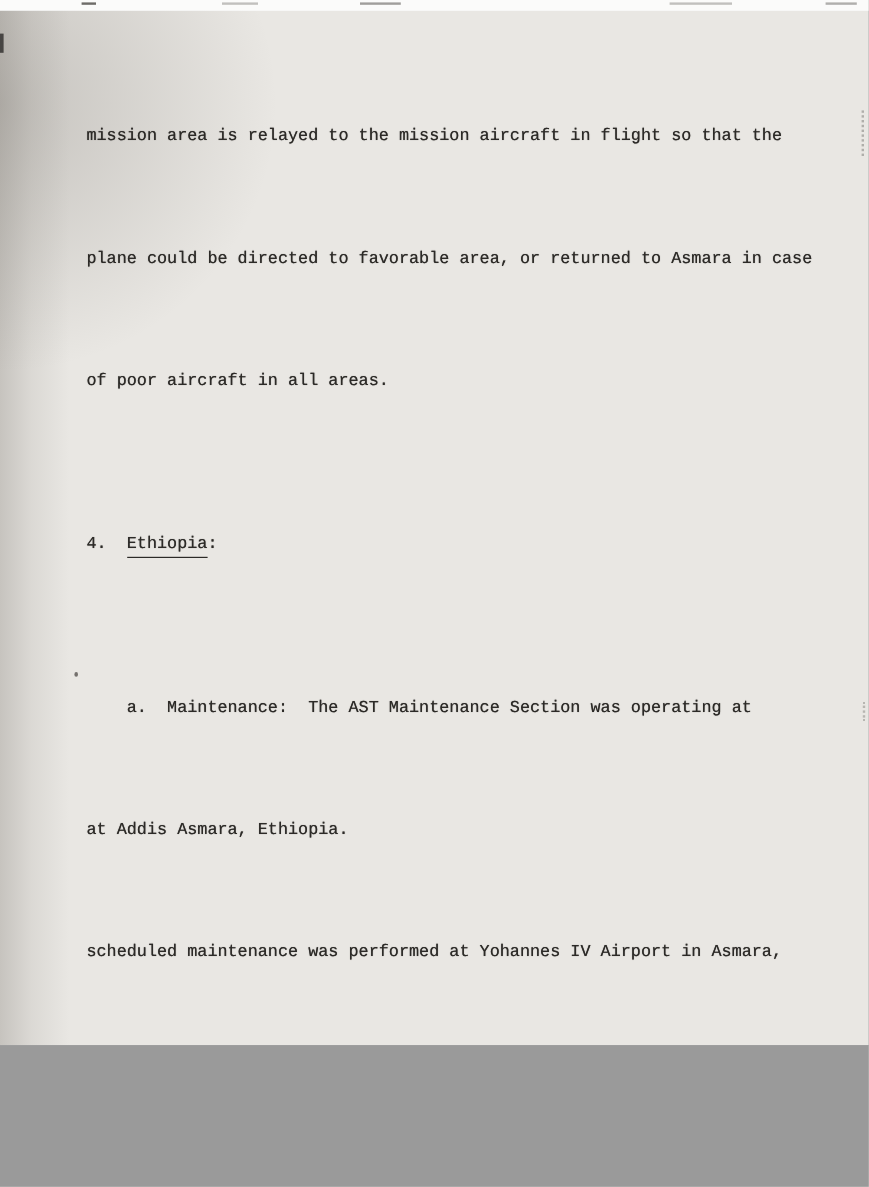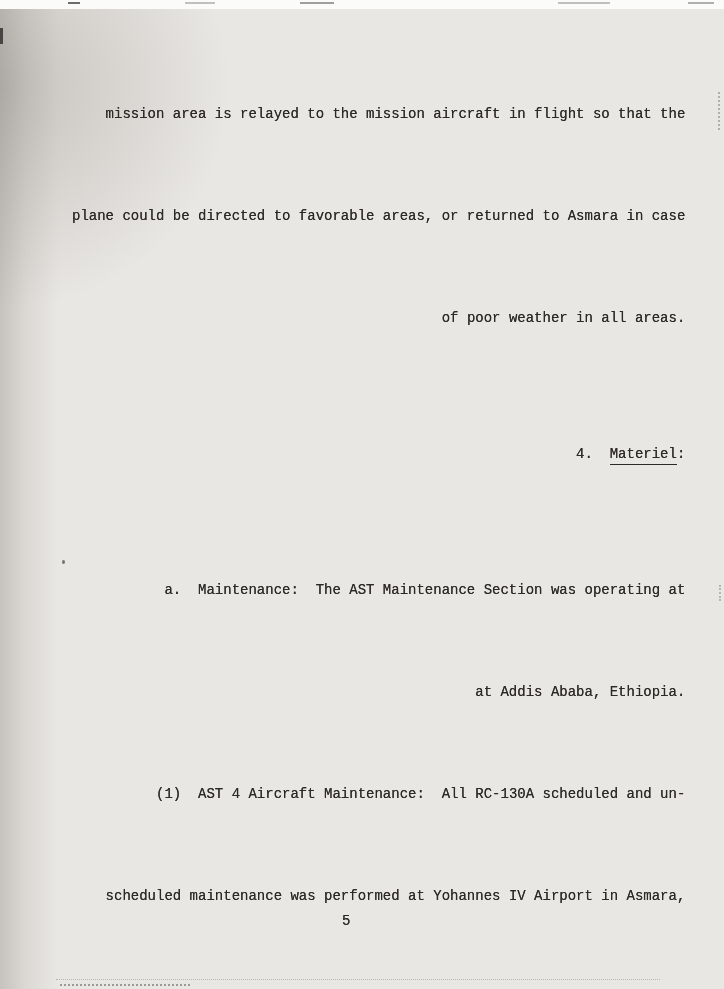--- a/index.html
+++ b/index.html
@@ -1,24 +1,23 @@
 <!DOCTYPE html>
 <html><head>
 <meta charset="utf-8">
 <style>
   html, body { margin: 0; padding: 0; background: #9a9a9a; }
 
   .scan-page {
     position: relative;
     width: 724px;
-    height: 989px;
+    height: 871px;
     background: #e9e7e3;
     overflow: hidden;
     font-family: "Liberation Mono", "DejaVu Sans Mono", monospace;
-    text-align: right;
   }
 
   
   .top-edge {
     position: absolute;
     top: 0; left: 0;
     width: 724px; height: 9px;
     background: #fbfbfa;
   }
   .top-edge .dash {
@@ -142,28 +141,27 @@
   <div class="corner-shadow"></div>
   <div class="edge-streak"></div>
   <div class="right-mark-1"></div>
   <div class="right-mark-2"></div>
   <div class="bottom-dots-1"></div>
   <div class="bottom-dots-2"></div>
   <div class="stray-dot"></div>
 
   <div class="text-block">
     <div class="line">mission area is relayed to the mission aircraft in flight so that the</div>
-    <div class="line">plane could be directed to favorable areas, or returned to Asmara in case</div>
-    <div class="line">of poor weather in all areas.</div>
+    <div class="line">plane could be directed to favorable area, or returned to Asmara in case</div>
+    <div class="line">of poor aircraft in all areas.</div>
 
-    <div class="line"><span>4.  </span><span class="underlined">Materiel</span><span>:</span></div>
+    <div class="line"><span>4.  </span><span class="underlined">Ethiopia</span><span>:</span></div>
 
     <div class="line">    a.  Maintenance:  The AST Maintenance Section was operating at</div>
-    <div class="line">at Addis Ababa, Ethiopia.</div>
-    <div class="line">        (1)  AST 4 Aircraft Maintenance:  All RC-130A scheduled and un-</div>
+    <div class="line">at Addis Asmara, Ethiopia.</div>
     <div class="line">scheduled maintenance was performed at Yohannes IV Airport in Asmara,</div>
     
     
     
     
     
     
     
     
     

